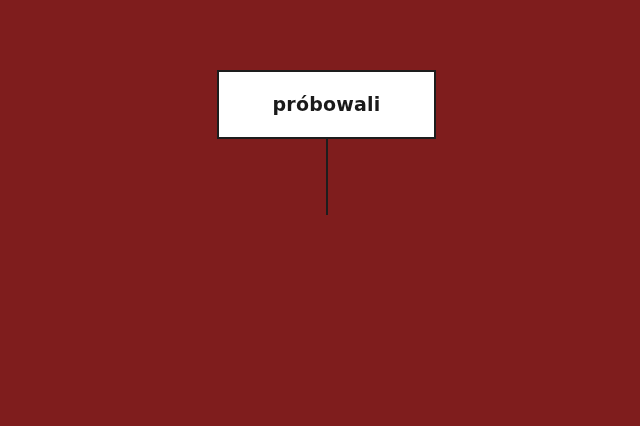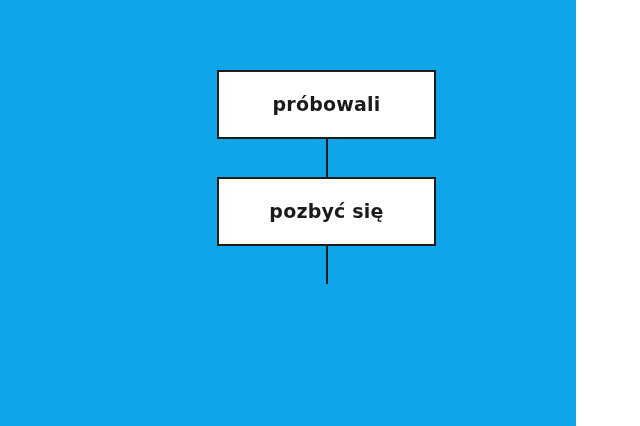--- a/index.html
+++ b/index.html
@@ -9,23 +9,23 @@
   body {
     width: 640px;
     height: 426px;
     background: #ffffff;
     font-family: "DejaVu Sans", "Liberation Sans", sans-serif;
     overflow: hidden;
   }
 
   #diagram-canvas {
     position: relative;
-    width: 576px;
+    width: 640px;
     height: 426px;
-    background: #0ea5e9;
+    background: #7f1d1d;
   }
 
   .flow-stack {
     position: absolute;
     left: 217px;
     top: 70px;
     width: 219px;
     display: flex;
     flex-direction: column;
     align-items: center;
@@ -63,22 +63,19 @@
 <div id="diagram-canvas">
 
   <div class="flow-stack">
 
     <div class="node-box">
       <span class="node-label">próbowali</span>
     </div>
 
     <div class="connector"></div>
 
-    <div class="node-box">
-      <span class="node-label">pozbyć się</span>
-    </div>
 
     <div class="connector"></div>
 
 
   </div>
 
 </div>
 
 </body></html>

